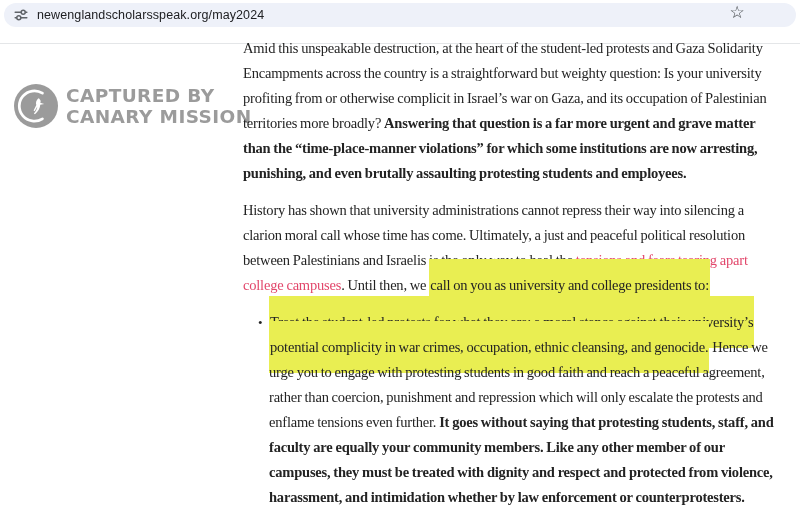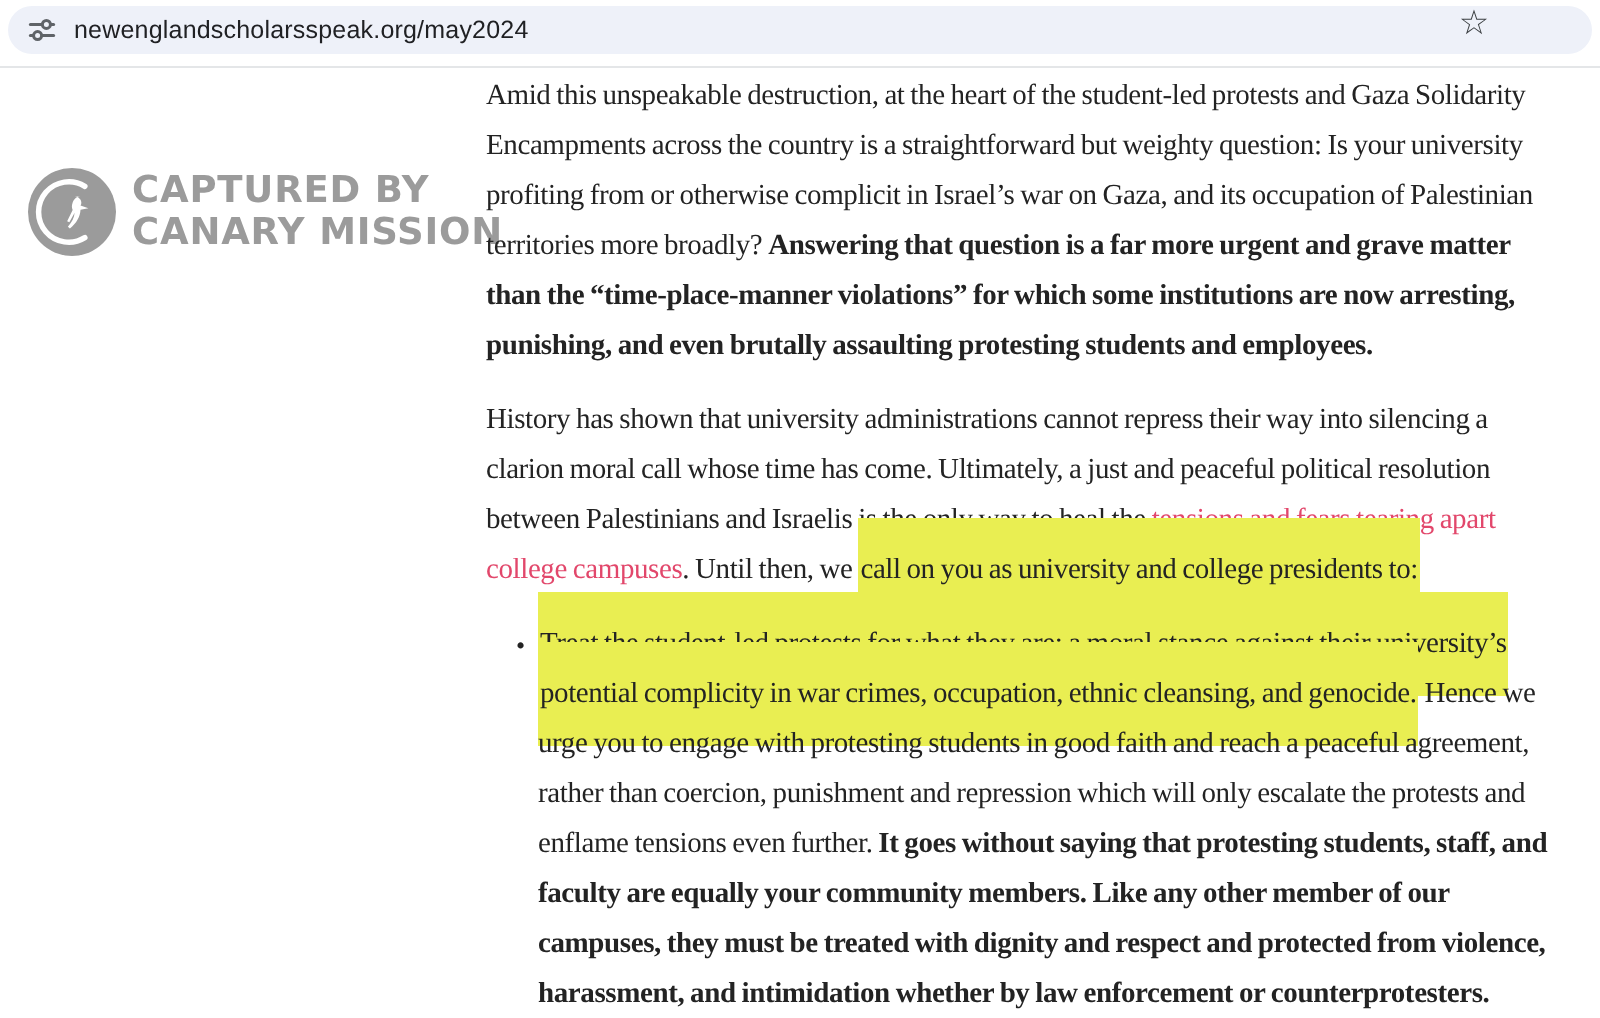--- a/index.html
+++ b/index.html
@@ -11,21 +11,21 @@
     --urlbar-text:#202124;
     --icon-gray:#5f6368;
     --divider:#e4e6e8;
   }
   *{margin:0;padding:0;box-sizing:border-box;}
   html,body{width:800px;height:509px;overflow:hidden;background:#fff;}
   body{font-family:"Liberation Serif","DejaVu Serif",serif;color:var(--text-dark);}
 
   
   .browser-bar{
-    position:absolute;left:0;top:0;width:800px;height:34px;background:#fff;
+    position:absolute;left:0;top:0;width:800px;height:44px;background:#fff;
     border-bottom:1px solid var(--divider);
   }
   .omnibox{
     position:absolute;left:4px;right:4px;top:3px;height:24px;
     background:var(--urlbar-bg);border-radius:12px;
     display:flex;align-items:center;padding:0 10px;
     font-family:"Liberation Sans","DejaVu Sans",sans-serif;
   }
   .site-info-icon{display:inline-flex;margin-right:9px;flex:0 0 auto;}
   .url-text{font-size:12.5px;color:var(--urlbar-text);letter-spacing:.1px;}

